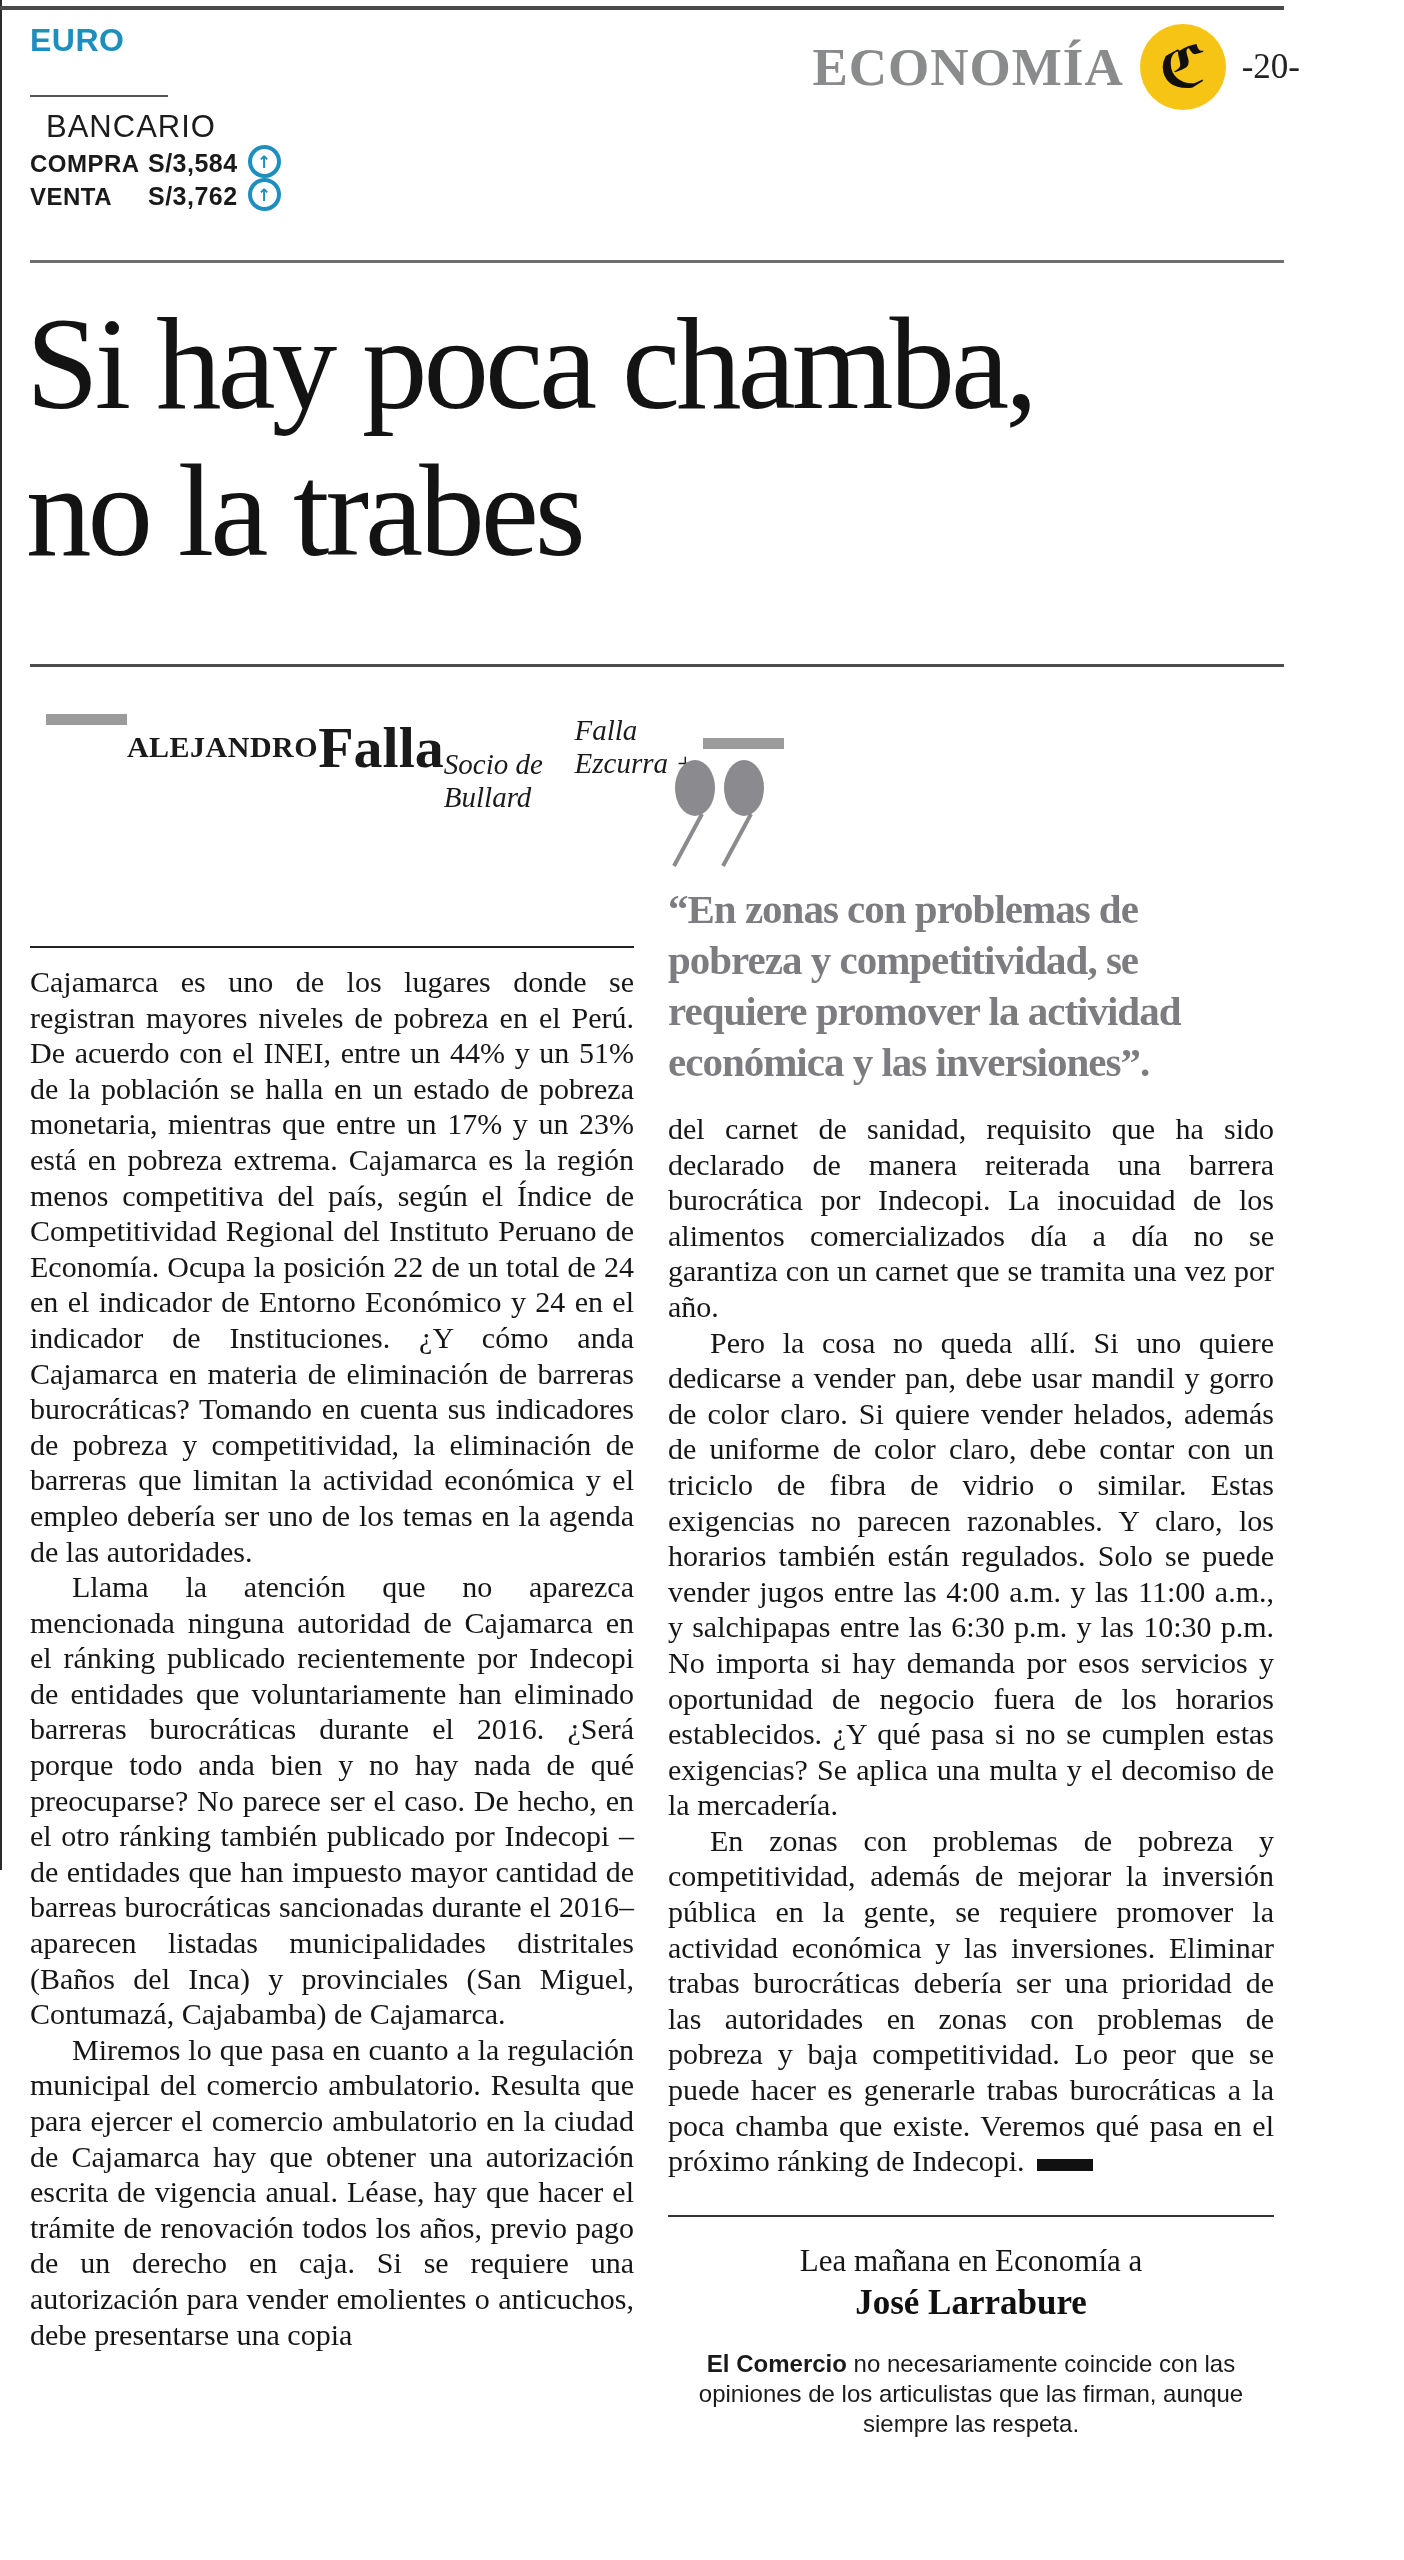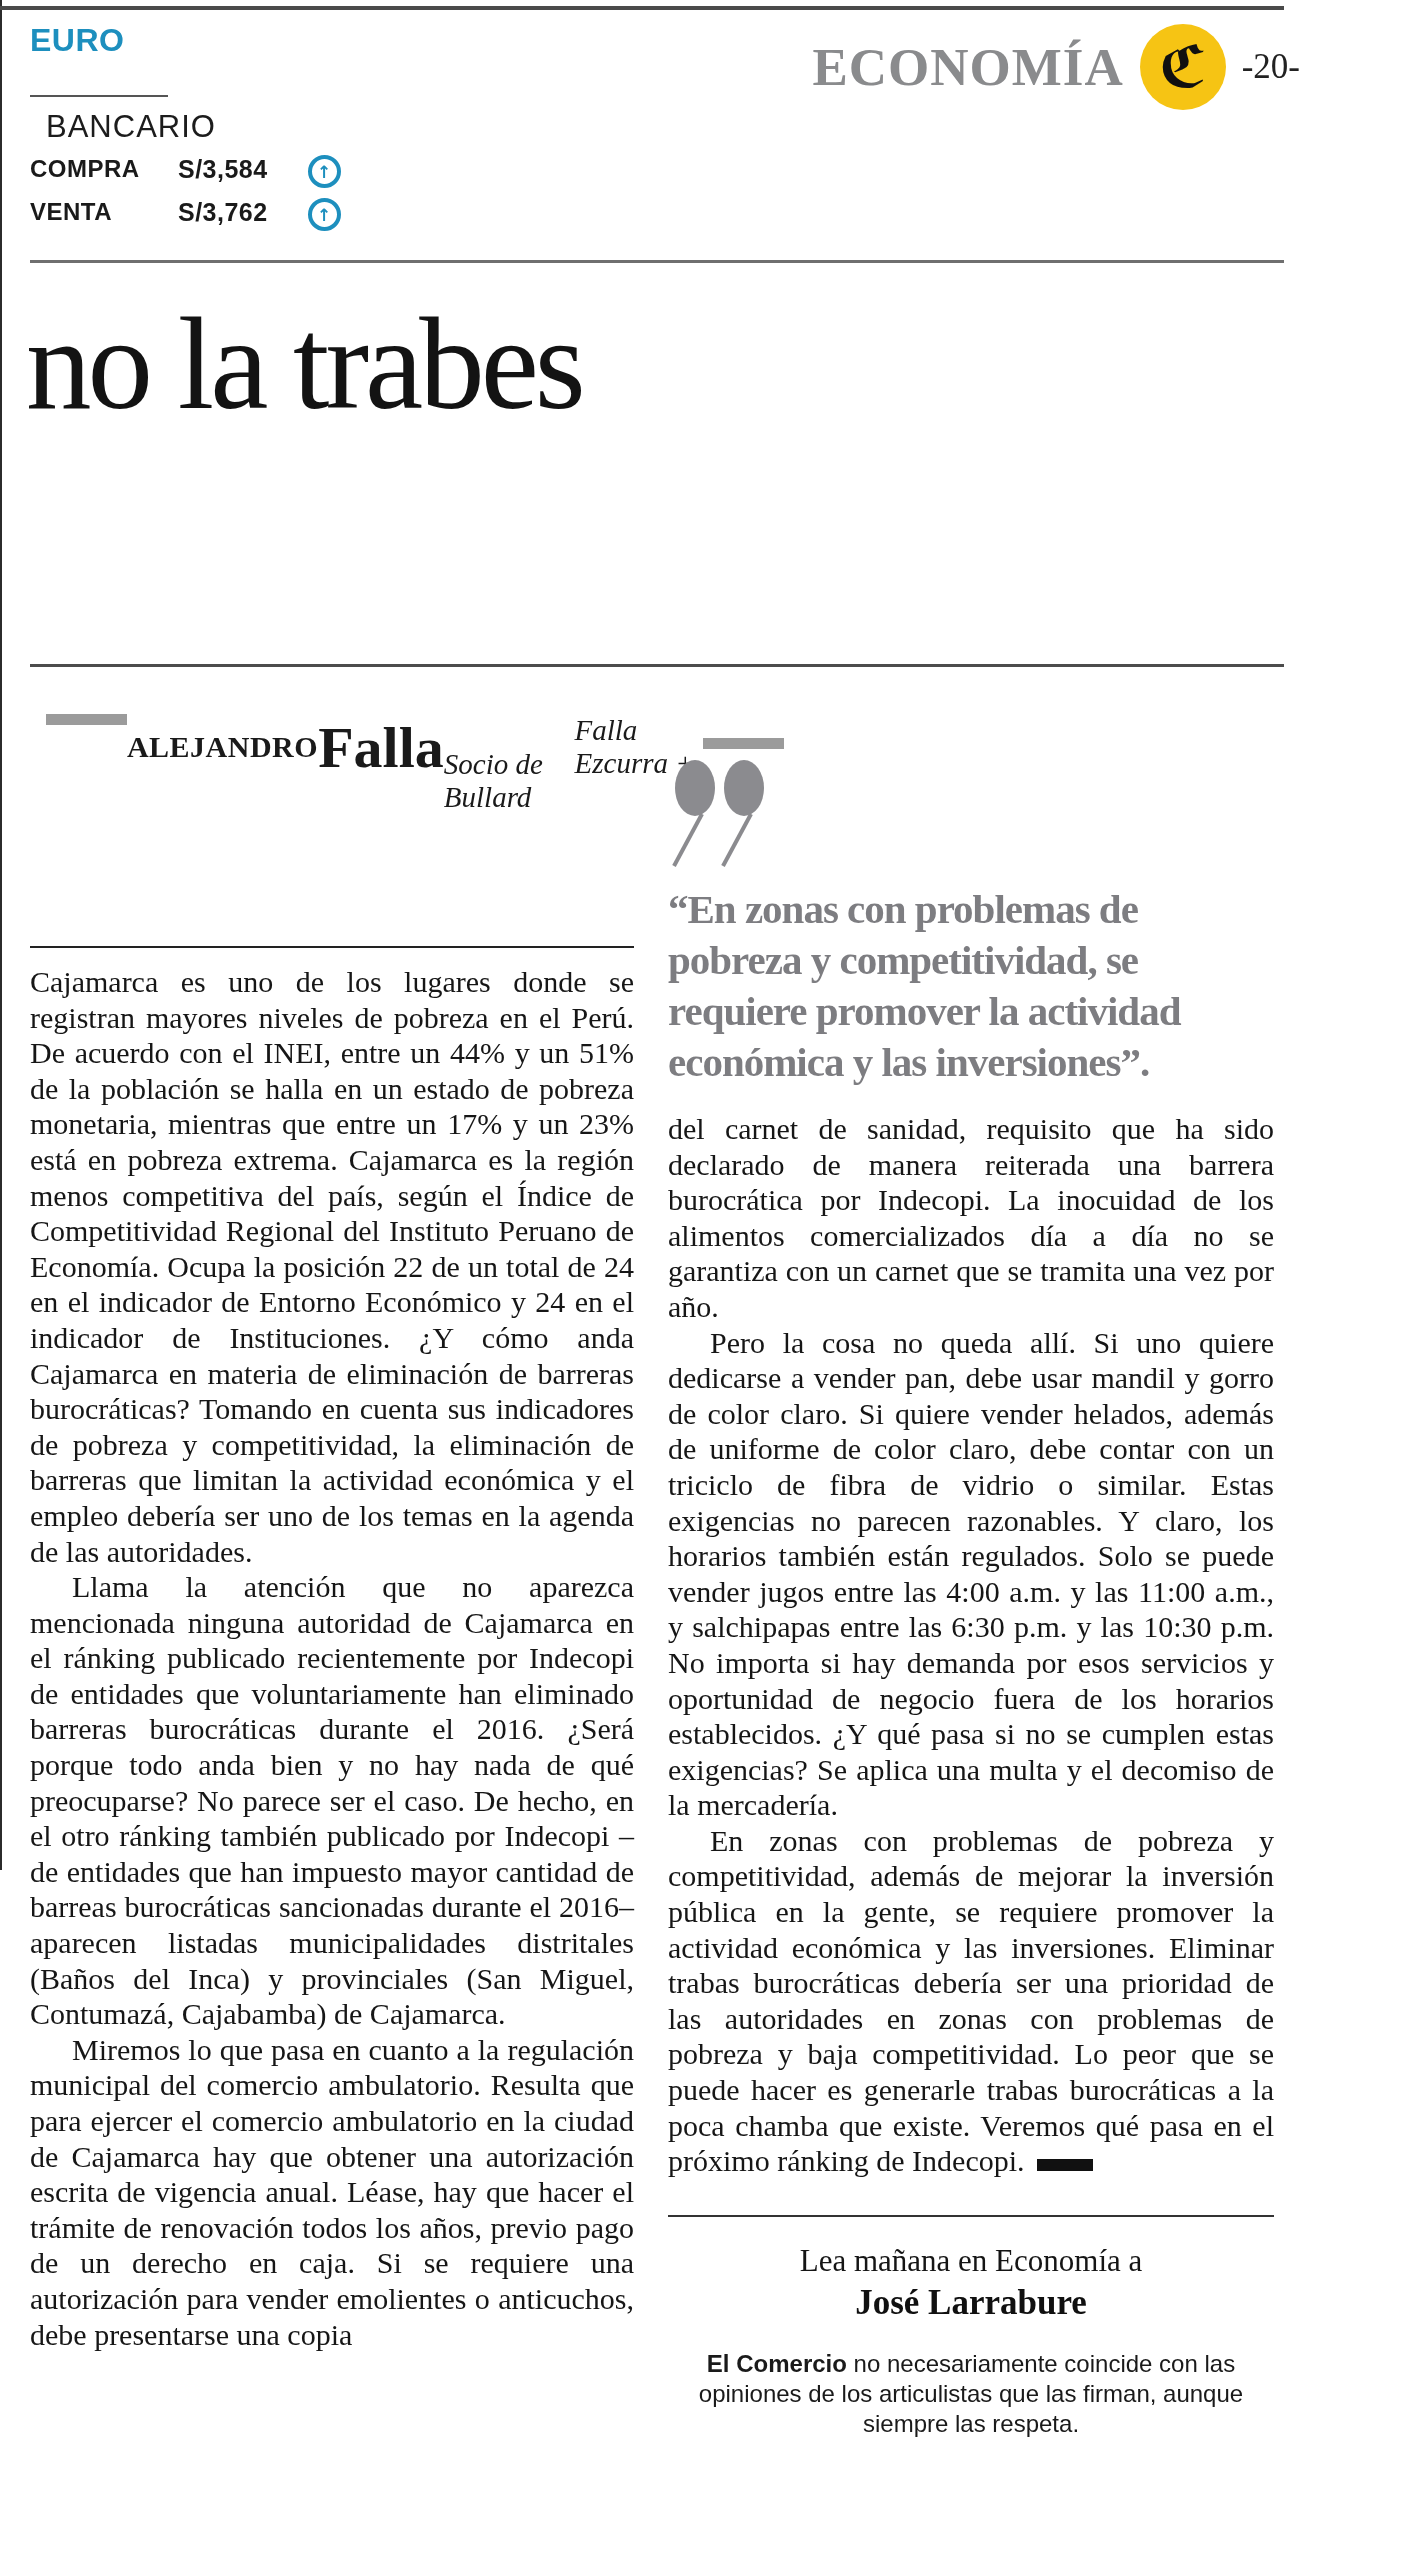--- a/index.html
+++ b/index.html
@@ -9,21 +9,21 @@
   #top-rule{left:0;top:6px;width:1284px;height:4px;background:#4a4a4a;}
   #mid-rule{left:30px;top:260px;width:1254px;height:3px;background:#6f6f6f;}
   #sec-rule{left:30px;top:664px;width:1254px;height:3px;background:#4c4c4c;}
   #col-divider{left:649px;top:690px;width:2px;height:1870px;background:#2b2b2b;}
 
   
   .currency{position:absolute;left:30px;top:22px;font-family:"Liberation Sans",sans-serif;}
   .cur-title{color:#1d8fbe;font-size:32px;font-weight:bold;letter-spacing:.5px;}
   .cur-rule{width:138px;height:2px;background:#555;margin-top:36px;}
   .cur-sub{font-size:31px;color:#1c1c1c;letter-spacing:1px;margin-top:12px;margin-left:16px;}
-  .cur-row{margin-top:10px;display:flex;align-items:flex-start;gap:30px;}
+  .cur-row{display:flex;align-items:flex-end;}
   .cur-label{font-size:24px;font-weight:bold;width:118px;letter-spacing:.5px;}
   .cur-value{font-size:25px;font-weight:bold;letter-spacing:.5px;}
   .up-arrow{display:inline-flex;align-items:center;justify-content:center;
             width:25px;height:25px;border:4px solid #1d8fbe;border-radius:50%;
             color:#1d8fbe;font-size:17px;font-weight:bold;margin-left:10px;
             font-family:"DejaVu Sans",sans-serif;}
 
   
   .section-head{position:absolute;top:24px;right:104px;display:flex;align-items:center;}
   .section-name{font-size:53px;font-weight:bold;color:#8a8b8d;letter-spacing:1px;}
@@ -96,20 +96,21 @@
 
   <div class="section-head">
     <span class="section-name">ECONOMÍA</span>
     <span class="logo-circle">ℭ</span>
     <span class="page-num">-20-</span>
   </div>
 
   <div id="mid-rule" class="rule"></div>
 
   <h1 class="headline" style="margin:0;">
+    <span style="display:block">Si hay poca chamba,</span>
     <span style="display:block">no la trabes</span>
   </h1>
 
   <div id="sec-rule" class="rule"></div>
   <div id="col-divider"></div>
 
   <div class="col-left">
     <div class="author">
       <svg width="182" height="212" viewBox="0 0 182 212">
         <rect x="0" y="0" width="182" height="212" fill="#fcc40b"></rect>

